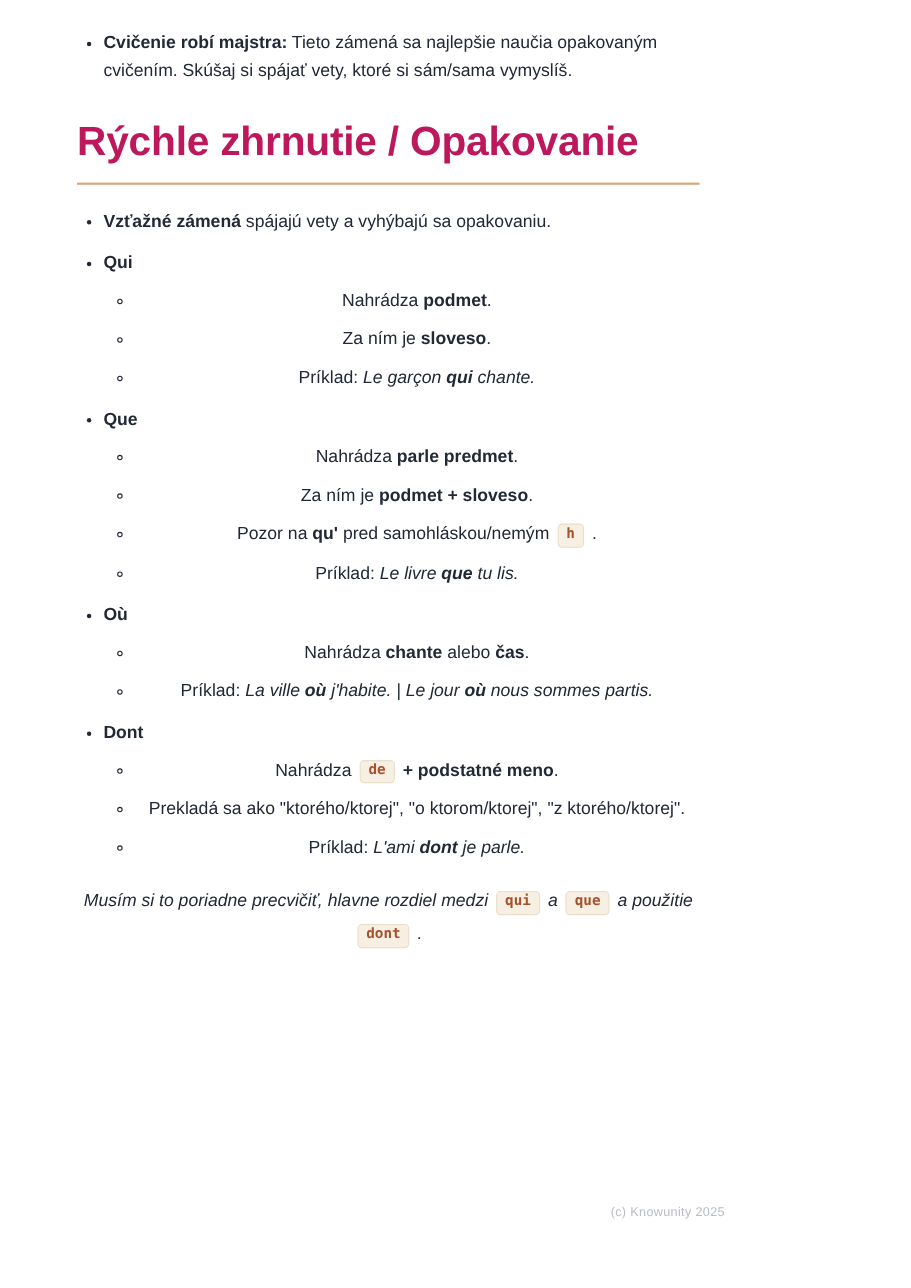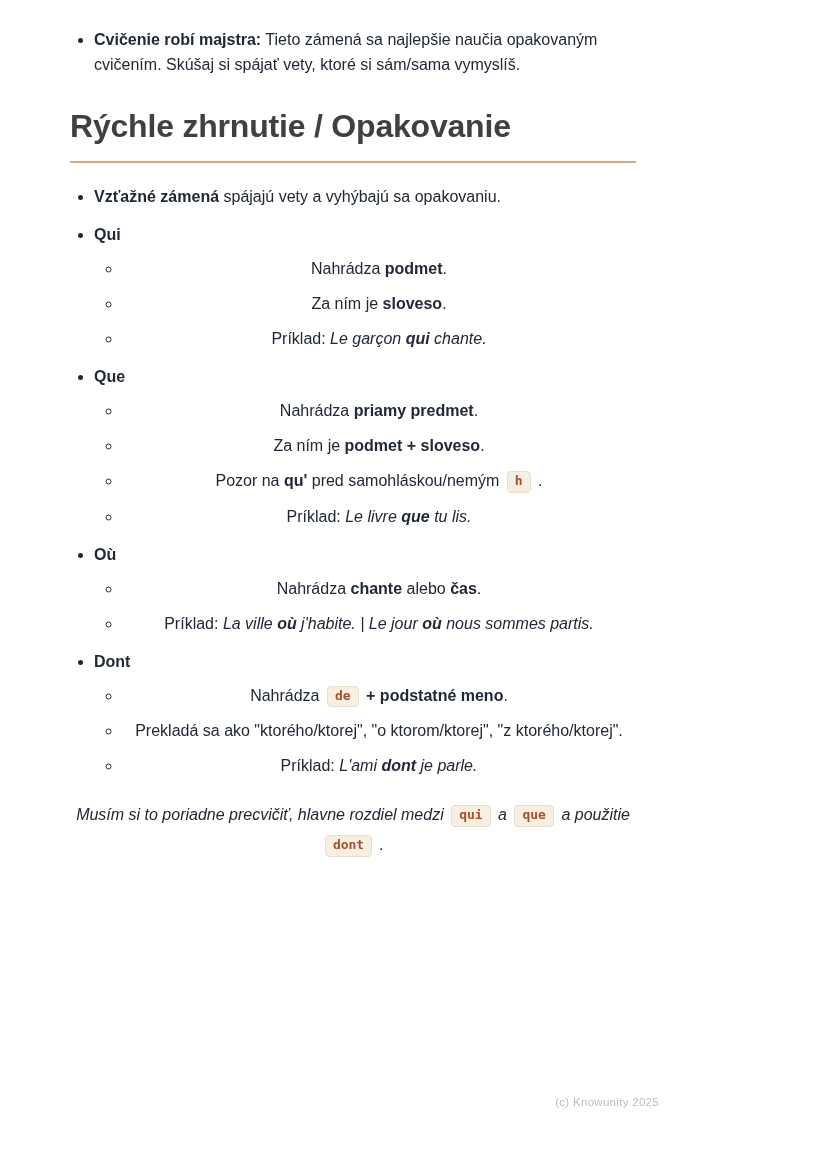--- a/index.html
+++ b/index.html
@@ -19,23 +19,23 @@
   ul.top-list {
     margin:0; padding:0 0 0 24px;
     list-style:disc;
   }
   li.li-top {
     font-size:16px;
     line-height:1.55;
     margin:0 0 14px 0;
   }
   .heading {
-    font-size:32px;
+    font-size:37px;
     font-weight:bold;
-    color:#404040;
+    color:#be185d;
     margin:30px 0 22px 0;
     padding:0 0 16px 0;
     border-bottom:2px solid #D9A87E;
     letter-spacing:-0.2px;
   }
   .sec-title { font-weight:bold; }
   ul.sub-list {
     margin:9px 0 0 0;
     padding:0 0 0 28px;
     list-style:circle;
@@ -109,21 +109,21 @@
         <ul class="sub-list">
           <li class="li-sub"><span class="seg-n">Nahrádza </span><span class="seg-b">podmet</span><span class="seg-n">.</span></li>
           <li class="li-sub"><span class="seg-n">Za ním je </span><span class="seg-b">sloveso</span><span class="seg-n">.</span></li>
           <li class="li-sub"><span class="seg-n">Príklad: </span><span class="seg-i">Le garçon </span><span class="seg-bi">qui</span><span class="seg-i"> chante.</span></li>
         </ul>
       </li>
 
       <li class="li-top">
         <span class="sec-title">Que</span>
         <ul class="sub-list">
-          <li class="li-sub"><span class="seg-n">Nahrádza </span><span class="seg-b">priamy predmet</span><span class="seg-n">.</span></li>
+          <li class="li-sub"><span class="seg-n">Nahrádza </span><span class="seg-b">parle predmet</span><span class="seg-n">.</span></li>
           <li class="li-sub"><span class="seg-n">Za ním je </span><span class="seg-b">podmet + sloveso</span><span class="seg-n">.</span></li>
           <li class="li-sub"><span class="seg-n">Pozor na </span><span class="seg-b">qu'</span><span class="seg-n"> pred samohláskou/nemým </span><span class="seg-c">h</span><span class="seg-n"> .</span></li>
           <li class="li-sub"><span class="seg-n">Príklad: </span><span class="seg-i">Le livre </span><span class="seg-bi">que</span><span class="seg-i"> tu lis.</span></li>
         </ul>
       </li>
 
       <li class="li-top">
         <span class="sec-title">Où</span>
         <ul class="sub-list">
           <li class="li-sub"><span class="seg-n">Nahrádza </span><span class="seg-b">chante</span><span class="seg-n"> alebo </span><span class="seg-b">čas</span><span class="seg-n">.</span></li>

